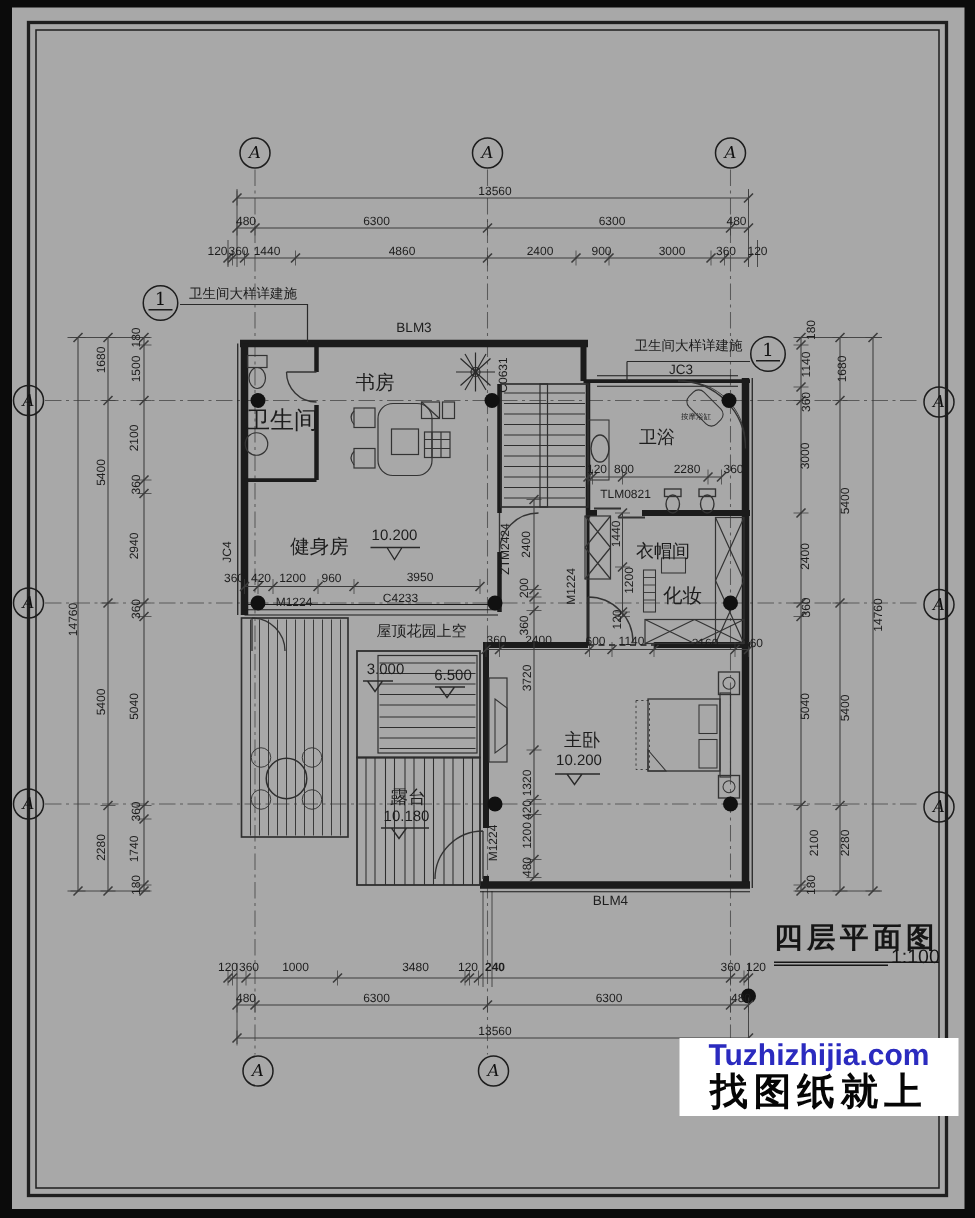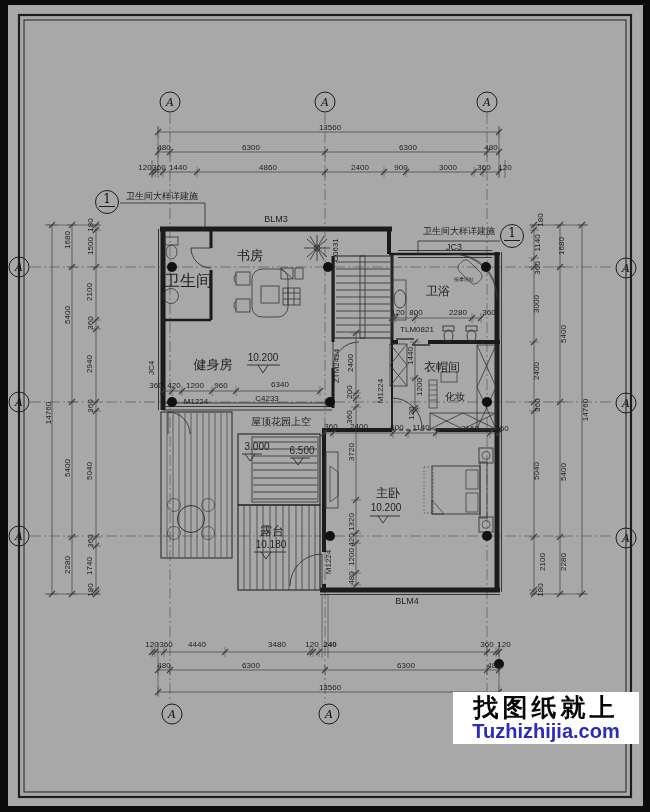--- a/index.html
+++ b/index.html
@@ -436,21 +436,21 @@
   </svg>
 
   <div id="labels">
       <div class="lbl" style="left: 250px; top: 255px; font-size: 13px; transform: translate(-50%, -50%);">书房</div>
       <div class="lbl" style="left: 188px; top: 281px; font-size: 16px; transform: translate(-50%, -50%);">卫生间</div>
       <div class="lbl" style="left: 213px; top: 364px; font-size: 13px; transform: translate(-50%, -50%);">健身房</div>
       <div class="lbl" style="left: 263px; top: 358px; font-size: 10px; transform: translate(-50%, -50%);">10.200</div>
       <div class="lbl" style="left: 420px; top: 291px; font-size: 12px; transform: translate(-50%, -50%); padding-left: 36px;">卫浴</div>
       <div class="lbl" style="left: 464px; top: 279px; font-size: 5px; transform: translate(-50%, -50%);">按摩浴缸</div>
       <div class="lbl" style="left: 442px; top: 367px; font-size: 12px; transform: translate(-50%, -50%);">衣帽间</div>
-      <div class="lbl" style="left: 455px; top: 397px; font-size: 10px; transform: translate(-50%, -50%);">化妆</div>
+      <div class="lbl" style="left: 455px; top: 397px; font-size: 13px; transform: translate(-50%, -50%);">化妆</div>
       <div class="lbl" style="left: 281px; top: 422px; font-size: 10px; transform: translate(-50%, -50%);">屋顶花园上空</div>
       <div class="lbl" style="left: 257px; top: 447px; font-size: 10px; transform: translate(-50%, -50%);">3.000</div>
       <div class="lbl" style="left: 302px; top: 451px; font-size: 10px; transform: translate(-50%, -50%);">6.500</div>
       <div class="lbl" style="left: 272px; top: 531px; font-size: 12px; transform: translate(-50%, -50%);">露台</div>
       <div class="lbl" style="left: 271px; top: 545px; font-size: 10px; transform: translate(-50%, -50%);">10.180</div>
       <div class="lbl" style="left: 388px; top: 493px; font-size: 12px; transform: translate(-50%, -50%);">主卧</div>
       <div class="lbl" style="left: 386px; top: 508px; font-size: 10px; transform: translate(-50%, -50%);">10.200</div>
       <div class="lbl" style="left: 162px; top: 196px; font-size: 9px; transform: translate(-50%, -50%);">卫生间大样详建施</div>
       <div class="lbl" style="left: 459px; top: 231px; font-size: 9px; transform: translate(-50%, -50%);">卫生间大样详建施</div>
       <div class="lbl" style="left: 276px; top: 219px; font-size: 9px; transform: translate(-50%, -50%);">BLM3</div>
@@ -473,21 +473,21 @@
       <div class="lbl" style="left: 159px; top: 168px; font-size: 8px; transform: translate(-50%, -50%);">360</div>
       <div class="lbl" style="left: 178px; top: 168px; font-size: 8px; transform: translate(-50%, -50%);">1440</div>
       <div class="lbl" style="left: 268px; top: 168px; font-size: 8px; transform: translate(-50%, -50%);">4860</div>
       <div class="lbl" style="left: 360px; top: 168px; font-size: 8px; transform: translate(-50%, -50%);">2400</div>
       <div class="lbl" style="left: 401px; top: 168px; font-size: 8px; transform: translate(-50%, -50%);">900</div>
       <div class="lbl" style="left: 448px; top: 168px; font-size: 8px; transform: translate(-50%, -50%);">3000</div>
       <div class="lbl" style="left: 484px; top: 168px; font-size: 8px; transform: translate(-50%, -50%);">360</div>
       <div class="lbl" style="left: 505px; top: 168px; font-size: 8px; transform: translate(-50%, -50%);">120</div>
       <div class="lbl" style="left: 152px; top: 645px; font-size: 8px; transform: translate(-50%, -50%);">120</div>
       <div class="lbl" style="left: 166px; top: 645px; font-size: 8px; transform: translate(-50%, -50%);">360</div>
-      <div class="lbl" style="left: 197px; top: 645px; font-size: 8px; transform: translate(-50%, -50%);">4440</div>
+      <div class="lbl" style="left: 197px; top: 645px; font-size: 8px; transform: translate(-50%, -50%);">1000</div>
       <div class="lbl" style="left: 277px; top: 645px; font-size: 8px; transform: translate(-50%, -50%);">3480</div>
       <div class="lbl" style="left: 312px; top: 645px; font-size: 8px; transform: translate(-50%, -50%);">120</div>
       <div class="lbl" style="left: 330px; top: 645px; font-size: 8px; transform: translate(-50%, -50%); font-weight: bold;">240</div>
       <div class="lbl" style="left: 487px; top: 645px; font-size: 8px; transform: translate(-50%, -50%);">360</div>
       <div class="lbl" style="left: 504px; top: 645px; font-size: 8px; transform: translate(-50%, -50%);">120</div>
       <div class="lbl" style="left: 164px; top: 666px; font-size: 8px; transform: translate(-50%, -50%);">480</div>
       <div class="lbl" style="left: 251px; top: 666px; font-size: 8px; transform: translate(-50%, -50%);">6300</div>
       <div class="lbl" style="left: 406px; top: 666px; font-size: 8px; transform: translate(-50%, -50%);">6300</div>
       <div class="lbl" style="left: 494px; top: 666px; font-size: 8px; transform: translate(-50%, -50%);">480</div>
       <div class="lbl" style="left: 330px; top: 688px; font-size: 8px; transform: translate(-50%, -50%);">13560</div>
@@ -517,21 +517,21 @@
       <div class="lbl" style="left: 537px; top: 304px; font-size: 8px; transform: translate(-50%, -50%) rotate(-90deg);">3000</div>
       <div class="lbl" style="left: 537px; top: 371px; font-size: 8px; transform: translate(-50%, -50%) rotate(-90deg);">2400</div>
       <div class="lbl" style="left: 538px; top: 405px; font-size: 8px; transform: translate(-50%, -50%) rotate(-90deg);">360</div>
       <div class="lbl" style="left: 537px; top: 471px; font-size: 8px; transform: translate(-50%, -50%) rotate(-90deg);">5040</div>
       <div class="lbl" style="left: 543px; top: 562px; font-size: 8px; transform: translate(-50%, -50%) rotate(-90deg);">2100</div>
       <div class="lbl" style="left: 541px; top: 590px; font-size: 8px; transform: translate(-50%, -50%) rotate(-90deg);">180</div>
       <div class="lbl" style="left: 156px; top: 386px; font-size: 8px; transform: translate(-50%, -50%);">360</div>
       <div class="lbl" style="left: 174px; top: 386px; font-size: 8px; transform: translate(-50%, -50%);">420</div>
       <div class="lbl" style="left: 195px; top: 386px; font-size: 8px; transform: translate(-50%, -50%);">1200</div>
       <div class="lbl" style="left: 221px; top: 386px; font-size: 8px; transform: translate(-50%, -50%);">960</div>
-      <div class="lbl" style="left: 280px; top: 385px; font-size: 8px; transform: translate(-50%, -50%);">6340</div>
+      <div class="lbl" style="left: 280px; top: 385px; font-size: 8px; transform: translate(-50%, -50%);">3950</div>
       <div class="lbl" style="left: 398px; top: 313px; font-size: 8px; transform: translate(-50%, -50%);">120</div>
       <div class="lbl" style="left: 416px; top: 313px; font-size: 8px; transform: translate(-50%, -50%);">800</div>
       <div class="lbl" style="left: 458px; top: 313px; font-size: 8px; transform: translate(-50%, -50%);">2280</div>
       <div class="lbl" style="left: 489px; top: 313px; font-size: 8px; transform: translate(-50%, -50%);">360</div>
       <div class="lbl" style="left: 331px; top: 427px; font-size: 8px; transform: translate(-50%, -50%);">360</div>
       <div class="lbl" style="left: 359px; top: 427px; font-size: 8px; transform: translate(-50%, -50%);">2400</div>
       <div class="lbl" style="left: 397px; top: 428px; font-size: 8px; transform: translate(-50%, -50%);">600</div>
       <div class="lbl" style="left: 421px; top: 428px; font-size: 8px; transform: translate(-50%, -50%);">1140</div>
       <div class="lbl" style="left: 470px; top: 429px; font-size: 8px; transform: translate(-50%, -50%);">2160</div>
       <div class="lbl" style="left: 502px; top: 429px; font-size: 8px; transform: translate(-50%, -50%);">360</div>
@@ -560,18 +560,23 @@
       <div class="sec" style="left: 107px; top: 202px;">
         <span>1</span>
         <i></i>
       </div>
       <div class="sec" style="left: 512px; top: 236px;">
         <span>1</span>
         <i></i>
       </div>
     </div>
 
+  <div id="title-row">
+    <span id="plan-title">四层平面图</span>
+    <div id="title-underline2"></div>
+    <span id="plan-scale">1:100</span>
+  </div>
 
   <div id="watermark">
+    <div id="wm2" style="color: rgb(43, 43, 191);">Tuzhizhijia.com</div>
     <div id="wm1">找图纸就上</div>
-    <div id="wm2" style="color: rgb(43, 43, 191);">Tuzhizhijia.com</div>
   </div>
 </div>
 
 </body></html>

